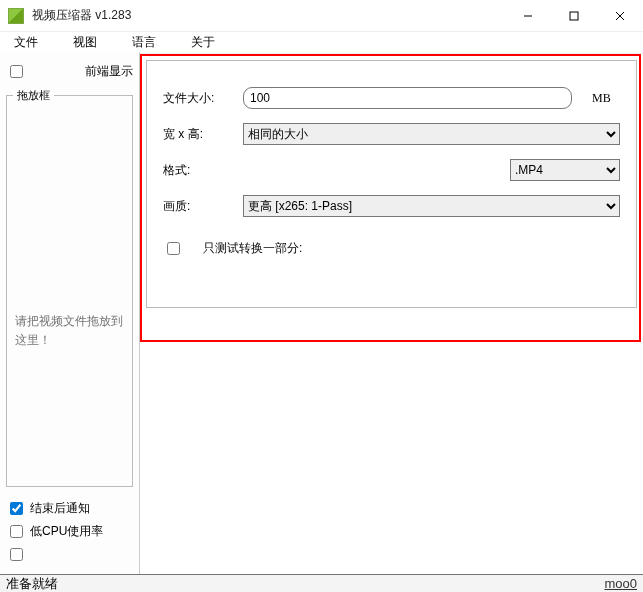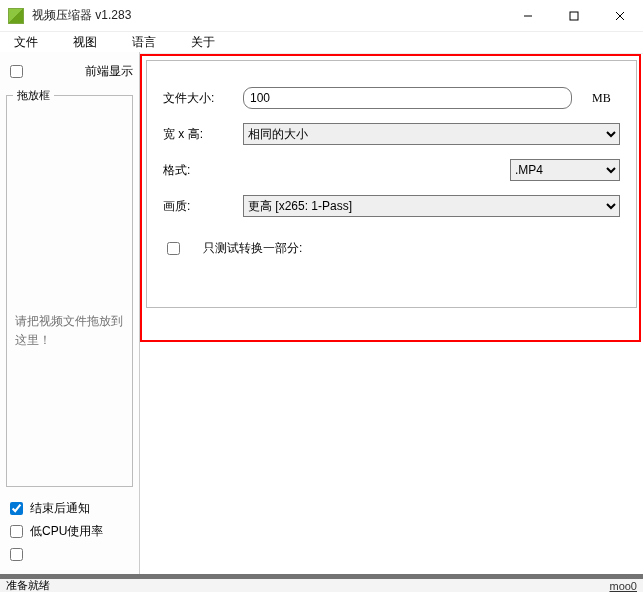--- a/index.html
+++ b/index.html
@@ -174,25 +174,25 @@
   }
   .filesize-input { flex:1;border-radius:9px; }
   .unit { width: 28px; text-align:left;font-family:Liberation Serif, serif; }
 
   .wide { flex:1; }
 
   .statusbar {
     position:absolute;
     bottom:0; left:0; right:0;
     height:18px;
-    border-top:5px solid #737373;
+    border-top:1px solid #737373;
     background:#f4f4f4;
     display:flex;
     align-items:center;
-    font-size:11px;
+    font-size:13px;
     padding:0 6px;
   }
   .statusbar .link {
     margin-left:auto;
     text-decoration: underline;
     color:#333;
   }
 </style>
 </head>
 <body>

